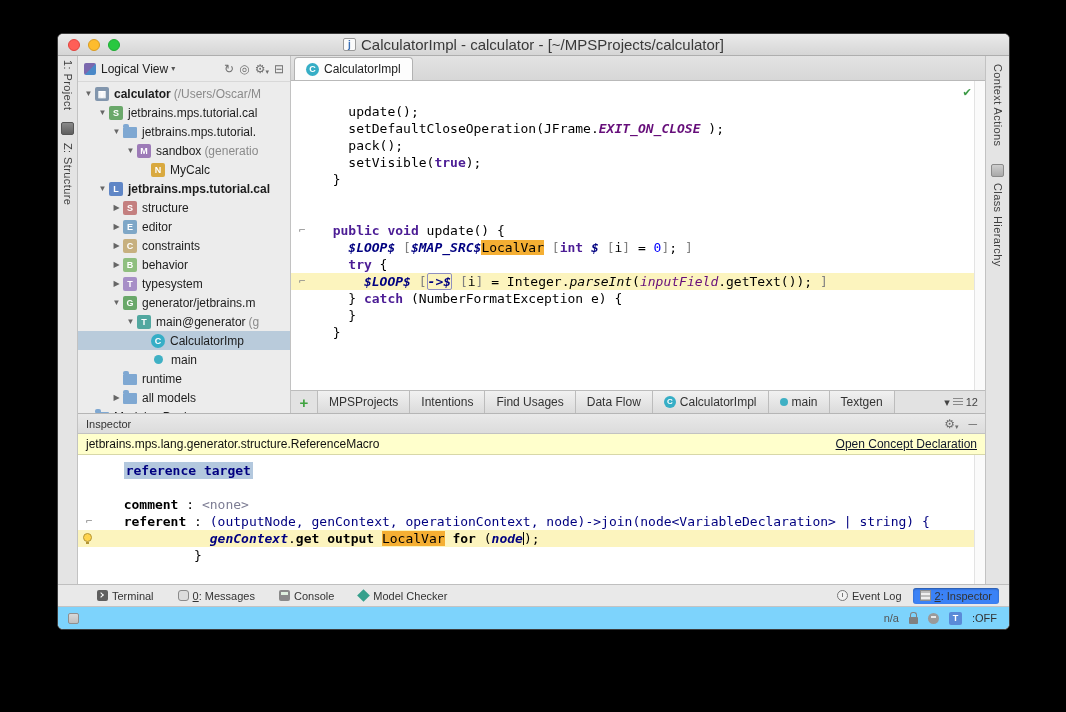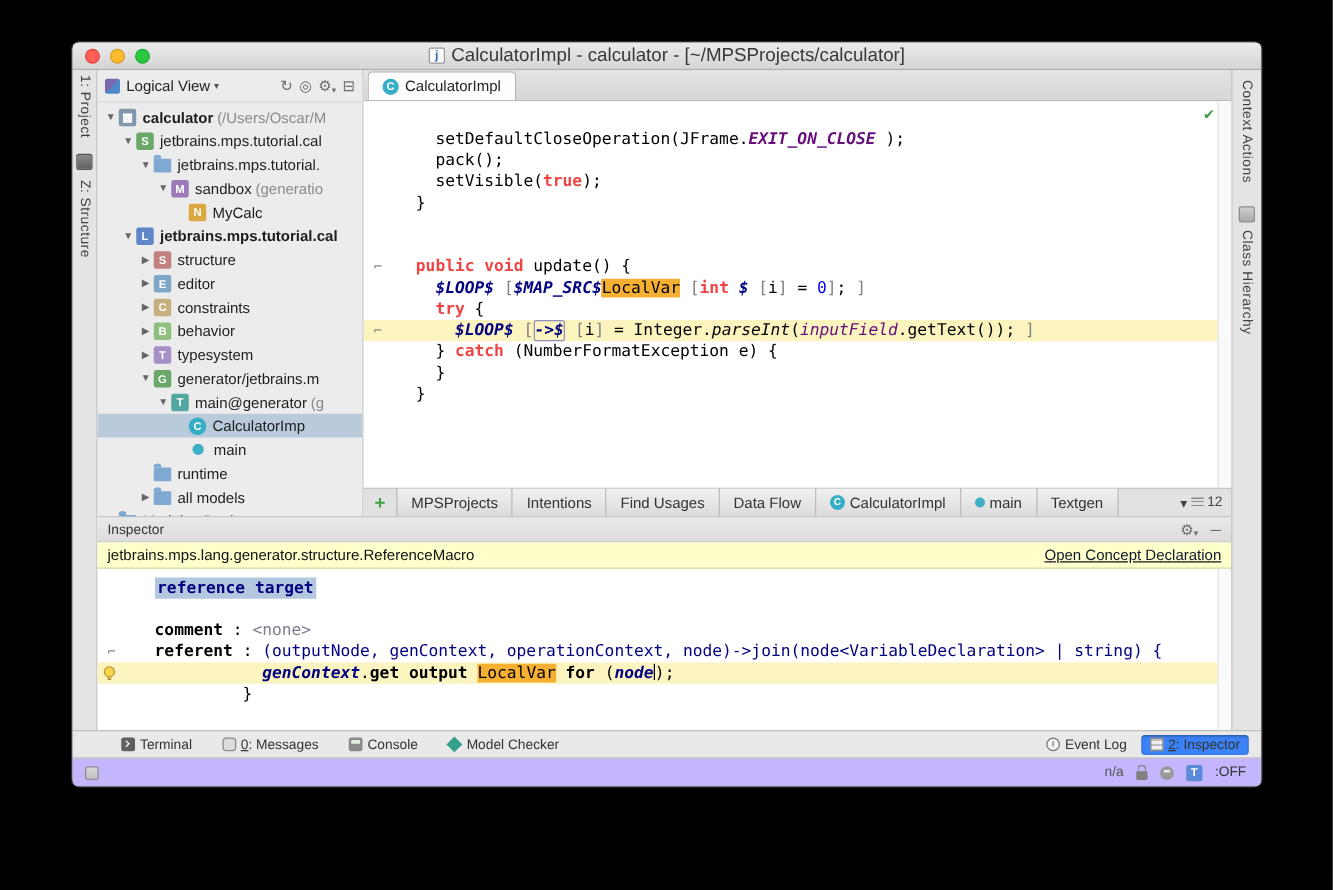--- a/index.html
+++ b/index.html
@@ -51,21 +51,21 @@
 .tab{height:23px;display:flex;align-items:center;gap:5px;background:#fdfdfd;border:1px solid #b2b2b2;border-bottom:none;border-radius:4px 4px 0 0;padding:0 11px;font-size:12px;color:#222;cursor:default}
 .class-icon{width:13px;height:13px;border-radius:50%;background:#36aec6;color:#fff;font:bold 9px/13px "Liberation Sans",sans-serif;text-align:center;flex:0 0 auto}
 .editor{flex:1;position:relative;overflow:hidden;padding-top:5px;font:13px/17px "DejaVu Sans Mono",monospace;color:#000;background:#fff}
 .code-line{height:17px;white-space:pre}
 .hl-line{background:#fcf4be}
 .gutter{display:inline-block;width:26px;position:relative;height:17px;vertical-align:top}
 .inspector-code .gutter{width:30px}
 .fold{position:absolute;left:8px;top:0;color:#8a8a8a;font-size:11px}
 .bulb{position:absolute;left:5px;top:3px;width:9px;height:9px;border-radius:50%;background:#ffd44d;border:1px solid #b39536}
 .bulb::after{content:"";position:absolute;left:2px;top:8px;width:3px;height:2px;background:#b39536}
-.kw{color:#ef4444;font-weight:bold}
+.kw{color:#4c1d95;font-weight:bold}
 .macro{color:#000080;font-weight:bold;font-style:italic}
 .brk{color:#808080}
 .num{color:#0000ff}
 .ghost{color:#808080;font-style:italic}
 .ghost2{color:#7d7d94}
 .sfield{color:#660e7a;font-weight:bold;font-style:italic}
 .field{color:#660e7a;font-style:italic}
 .smeth{font-style:italic}
 .tokhl{background:#f5af33;color:#000}
 .boxed{border:1px solid #9090c0;border-radius:2px}
@@ -104,21 +104,21 @@
 .tbi-terminal{background:#5f5f5f;border-radius:2px}
 .tbi-terminal::after{content:"";position:absolute;left:2px;top:3px;width:3px;height:3px;border-left:1px solid #fff;border-bottom:1px solid #fff;transform:rotate(-135deg)}
 .tbi-messages{border:1px solid #8a8a8a;border-radius:3px;background:#dcdcdc}
 .tbi-console{background:#8a8a8a;border-radius:2px}
 .tbi-console::after{content:"";position:absolute;left:2px;top:2px;right:2px;height:3px;background:#dff0df}
 .tbi-model-checker{width:9px;height:9px;background:#35a08c;transform:rotate(45deg);margin:1px}
 .tbi-event-log{border:1px solid #777;border-radius:50%;background:#f2f2f2}
 .tbi-event-log::after{content:"";position:absolute;left:4px;top:2px;width:1px;height:4px;background:#777}
 .tbi-inspector{border:1px solid #8d8d8d;background:repeating-linear-gradient(#bdbdbd 0 2px,#efefef 2px 4px)}
 
-.statusbar{height:23px;flex:0 0 auto;background:#c4b5fd;border-top:1px solid #c3c3c3;display:flex;align-items:center;padding:0 12px 0 10px;font-size:11px;color:#555}
+.statusbar{height:23px;flex:0 0 auto;background:#7dd3fc;border-top:1px solid #c3c3c3;display:flex;align-items:center;padding:0 12px 0 10px;font-size:11px;color:#555}
 .statusbar .sright{margin-left:auto;display:flex;align-items:center;gap:10px}
 .sb-icon{width:11px;height:11px;border:1px solid #8f8f8f;background:linear-gradient(#d8d8d8,#c0c0c0);border-radius:2px}
 .lock{width:9px;height:7px;background:#808080;border-radius:1px;position:relative;margin-top:4px}
 .lock::before{content:"";position:absolute;top:-5px;left:1px;width:5px;height:5px;border:1.5px solid #808080;border-bottom:none;border-radius:3px 3px 0 0}
 .hector{width:11px;height:11px;border-radius:50%;background:#9a9a9a;position:relative}
 .hector::after{content:"";position:absolute;left:3px;top:3px;width:5px;height:2px;background:#e9e9e9}
 .tbadge{width:13px;height:13px;background:#5a8ad8;color:#fff;font:bold 9px/13px "Liberation Sans",sans-serif;text-align:center;border-radius:2px}
 .toffc{color:#333}
 u{text-decoration:underline}
 </style>
@@ -272,20 +272,21 @@
         <div class="editor-col">
           <div class="tabbar">
             <div class="tab">
               <span class="class-icon">C</span>
               <span>CalculatorImpl</span>
             </div>
           </div>
           <div class="editor">
             <div>
                 <div class="code-line"><span class="gutter"></span></div>
+                <div class="code-line"><span class="gutter"></span><span>    update();</span></div>
                 <div class="code-line"><span class="gutter"></span><span>    setDefaultCloseOperation(JFrame.</span><span class="sfield">EXIT_ON_CLOSE</span><span> );</span></div>
                 <div class="code-line"><span class="gutter"></span><span>    pack();</span></div>
                 <div class="code-line"><span class="gutter"></span><span>    setVisible(</span><span class="kw">true</span><span>);</span></div>
                 <div class="code-line"><span class="gutter"></span><span>  }</span></div>
                 <div class="code-line"><span class="gutter"></span></div>
                 <div class="code-line"><span class="gutter"></span></div>
                 <div class="code-line"><span class="gutter"><span class="fold">⌐</span></span><span>  </span><span class="kw">public void</span><span> update() {</span></div>
                 <div class="code-line"><span class="gutter"></span><span>    </span><span class="macro">$LOOP$</span><span class="brk"> [</span><span class="macro">$MAP_SRC$</span><span class="tokhl">LocalVar</span><span class="brk"> [</span><span class="kw">int</span><span> </span><span class="macro">$</span><span class="brk"> [</span><span>i</span><span class="brk">]</span><span> = </span><span class="num">0</span><span class="brk">]</span><span>; </span><span class="brk">]</span></div>
                 <div class="code-line"><span class="gutter"></span><span>    </span><span class="kw">try</span><span> {</span></div>
                 <div class="code-line hl-line"><span class="gutter"><span class="fold">⌐</span></span><span>      </span><span class="macro">$LOOP$</span><span class="brk"> [</span><span class="macro boxed">-&gt;$</span><span class="brk"> [</span><span>i</span><span class="brk">]</span><span> = Integer.</span><span class="smeth">parseInt</span><span>(</span><span class="field">inputField</span><span>.getText()); </span><span class="brk">]</span></div>

